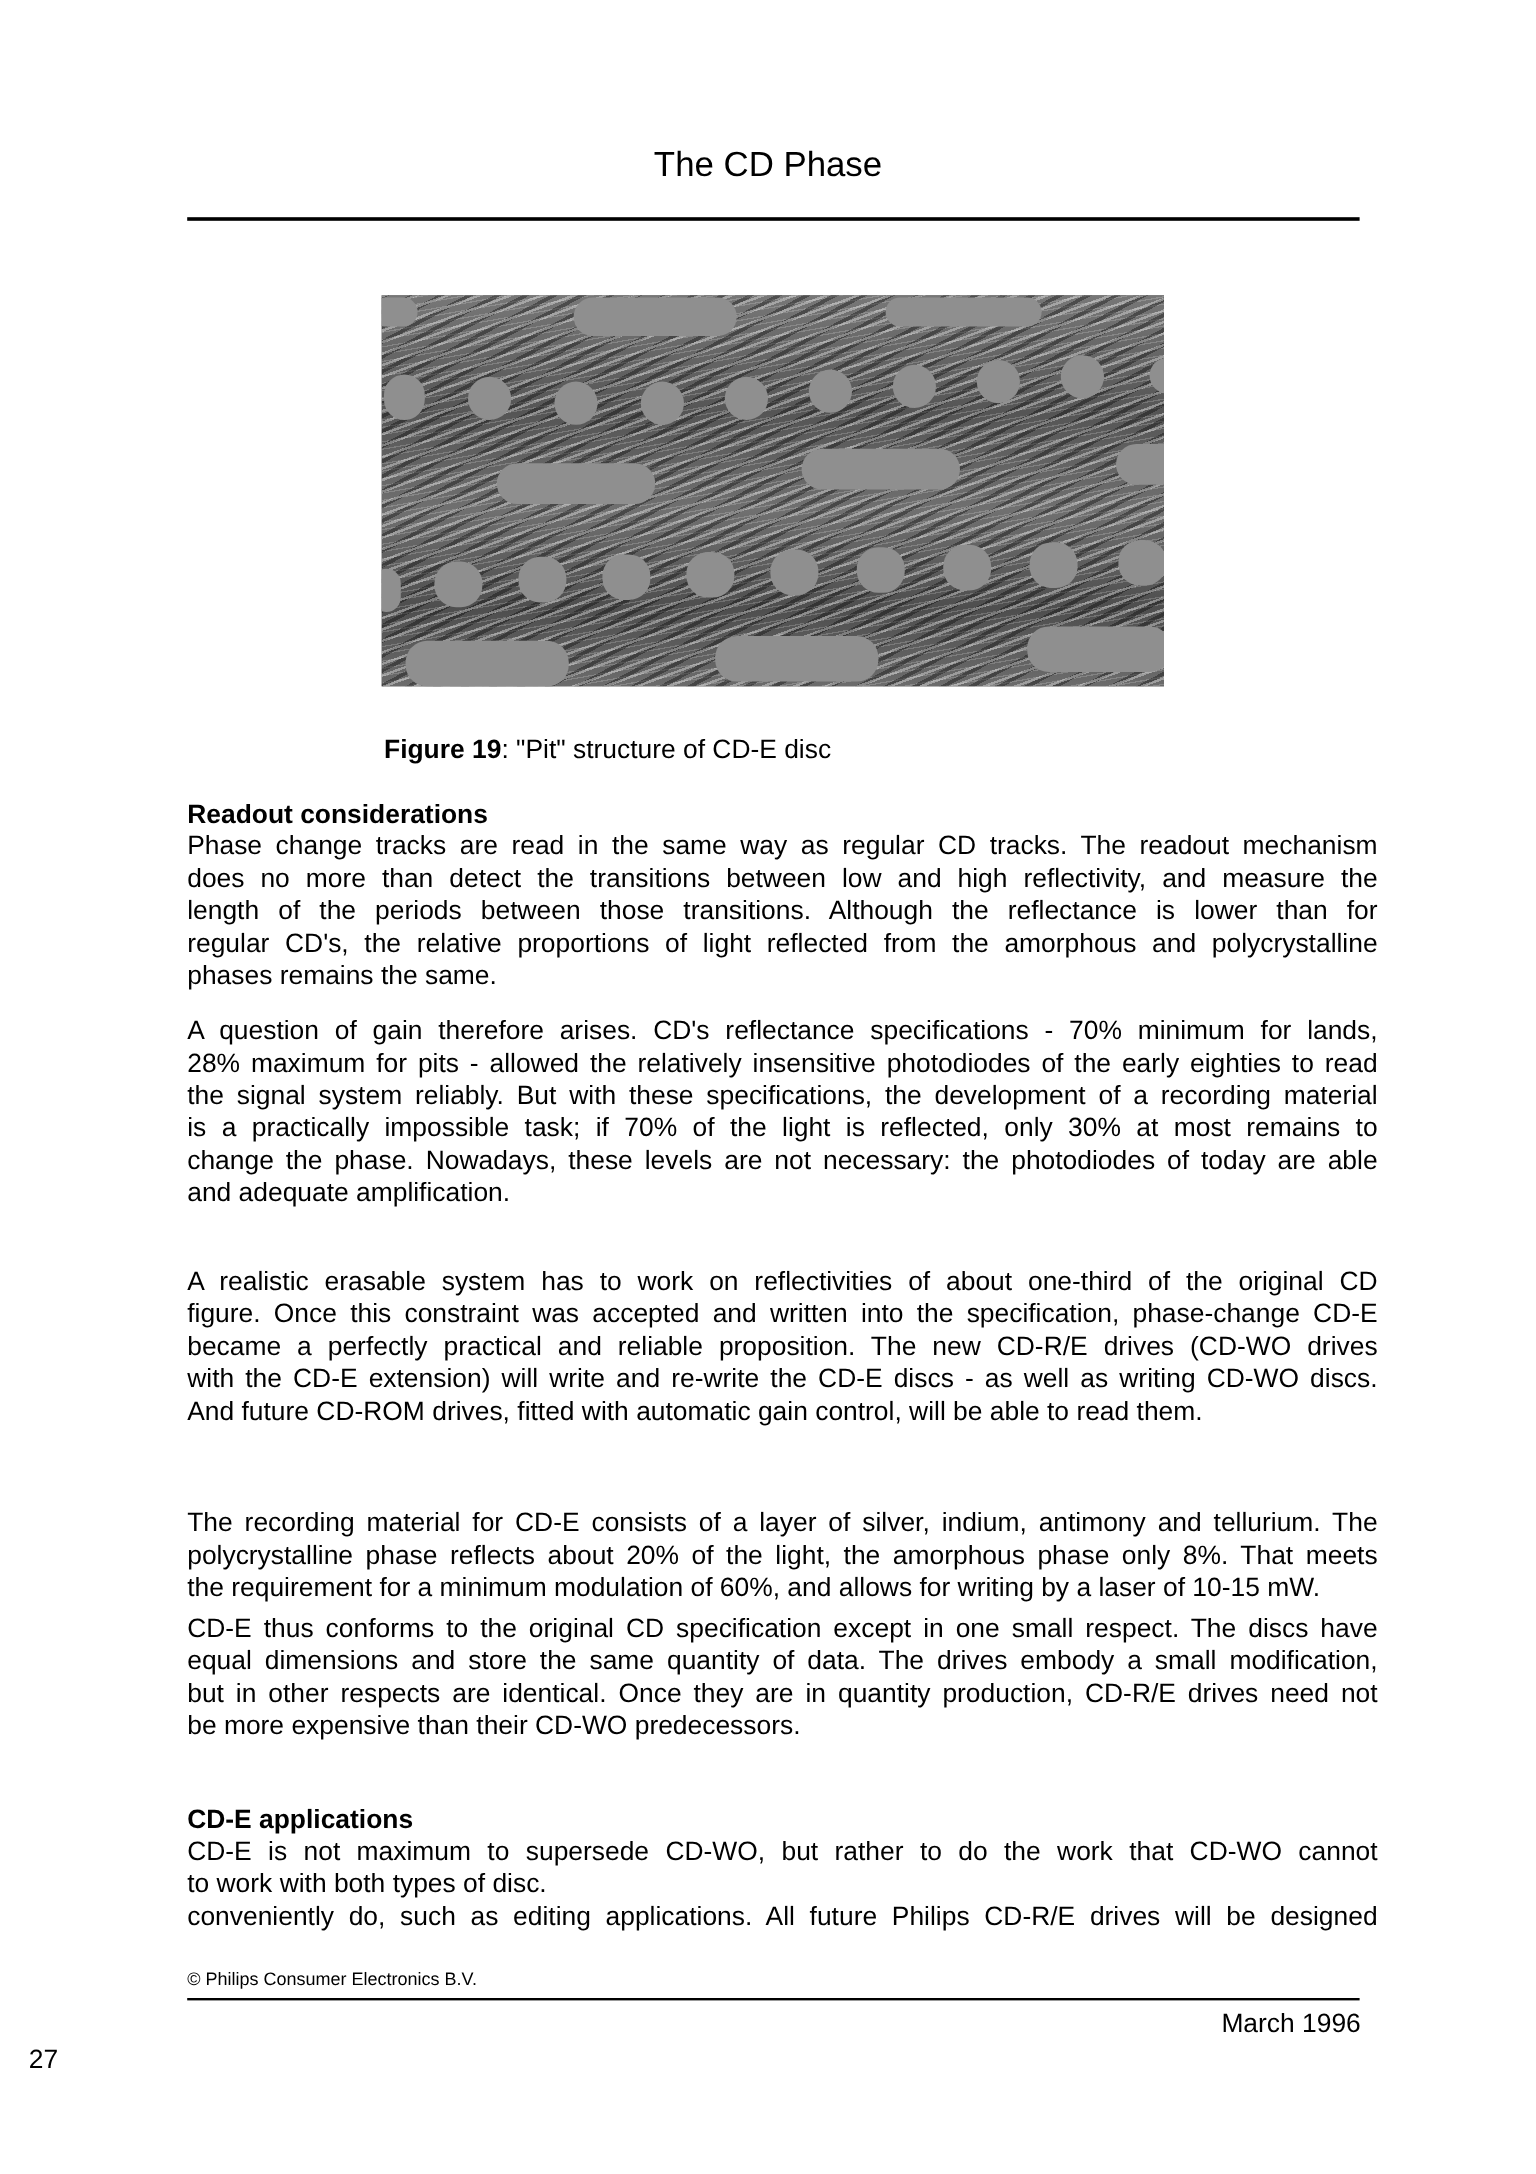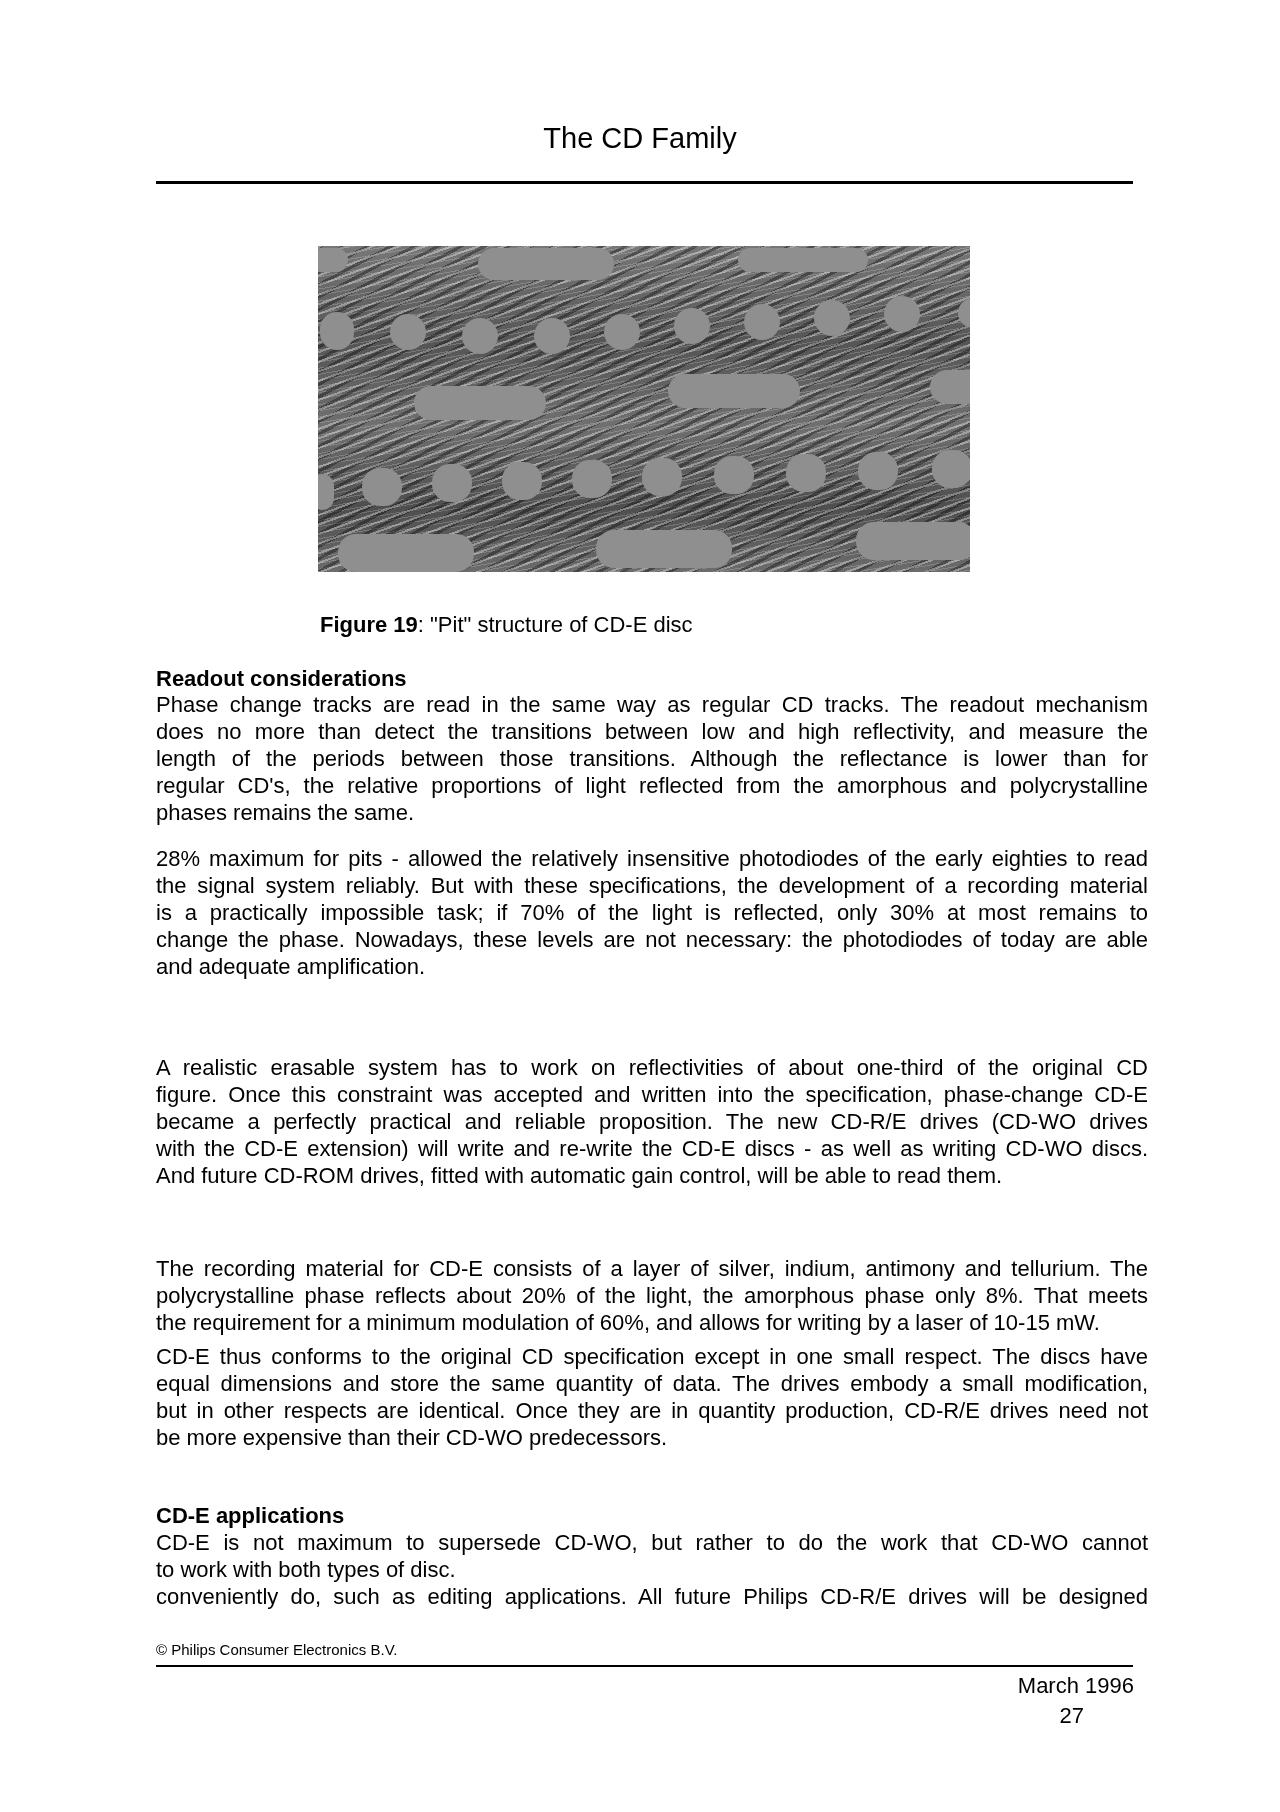--- a/index.html
+++ b/index.html
@@ -21,27 +21,27 @@
     .pit { position: absolute; background: #8f8f8f; border-radius: 18px; }
     .caption { position: absolute; left: 320px; top: 612px; font-size: 22px; line-height: 26px; }
     .caption b { font-weight: bold; }
     .section-heading { position: absolute; left: 156px; font-size: 22px; font-weight: bold; line-height: 26px; }
     .para { position: absolute; left: 156px; width: 992px; font-size: 22px; line-height: 27px;
             text-align: justify; }
     .para span.line { display: block; white-space: nowrap; text-align: justify; text-align-last: justify; }
     .para span.line.last { text-align-last: left; }
     .footer-left { position: absolute; left: 156px; top: 1637px; font-size: 15px; line-height: 26px; }
     .footer-right { position: absolute; right: 146px; top: 1673px; font-size: 22px; line-height: 26px; }
-    .page-number { position: absolute; left: 0; width: 1084px; text-align: right; top: 1703px;
-                   font-size: 22px; line-height: 26px; }
+    .page-number { position: absolute; left: 0; width: 1084px; text-align: left; top: 1703px;
+                   font-size: 22px; line-height: 26px; padding-left: 24px; }
   </style>
 </head>
 <body>
 
-<div class="page-header-title">The CD Family</div>
+<div class="page-header-title">The CD Phase</div>
 <div class="rule top"></div>
 
 <div class="figure">
   <div class="tex"></div>
 
   <div class="pit" style="left:-10px;top:2px;width:40px;height:24px;"></div>
   <div class="pit" style="left:160px;top:2px;width:136px;height:32px;"></div>
   <div class="pit" style="left:420px;top:2px;width:130px;height:24px;"></div>
 
   <div class="pit" style="left:2px;top:66px;width:34px;height:38px;"></div>
@@ -83,20 +83,21 @@
 
 <div class="para" style="top:691px;">
   <span class="line">Phase change tracks are read in the same way as regular CD tracks.  The readout mechanism</span>
   <span class="line">does no more than detect the transitions between low and high reflectivity, and measure the</span>
   <span class="line">length of the periods between those transitions.  Although the reflectance is lower than for</span>
   <span class="line">regular CD's, the relative proportions of light reflected from the amorphous and polycrystalline</span>
   <span class="line last">phases remains the same.</span>
 </div>
 
 <div class="para" style="top:845px;">
+  <span class="line">A question of gain therefore arises.  CD's reflectance specifications - 70% minimum for lands,</span>
   <span class="line">28% maximum for pits - allowed the relatively insensitive photodiodes of the early eighties to read</span>
   <span class="line">the signal system reliably.  But with these specifications, the development of a recording material</span>
   <span class="line">is a practically impossible task; if 70% of the light is reflected, only 30% at most remains to</span>
   <span class="line">change the phase.  Nowadays, these levels are not necessary: the photodiodes of today are able</span>
   <span class="line last">and adequate amplification.</span>
 </div>
 
 <div class="para" style="top:1054px;">
   <span class="line">A realistic erasable system has to work on reflectivities of about one-third of the original CD</span>
   <span class="line">figure.  Once this constraint was accepted and written into the specification, phase-change CD-E</span>

